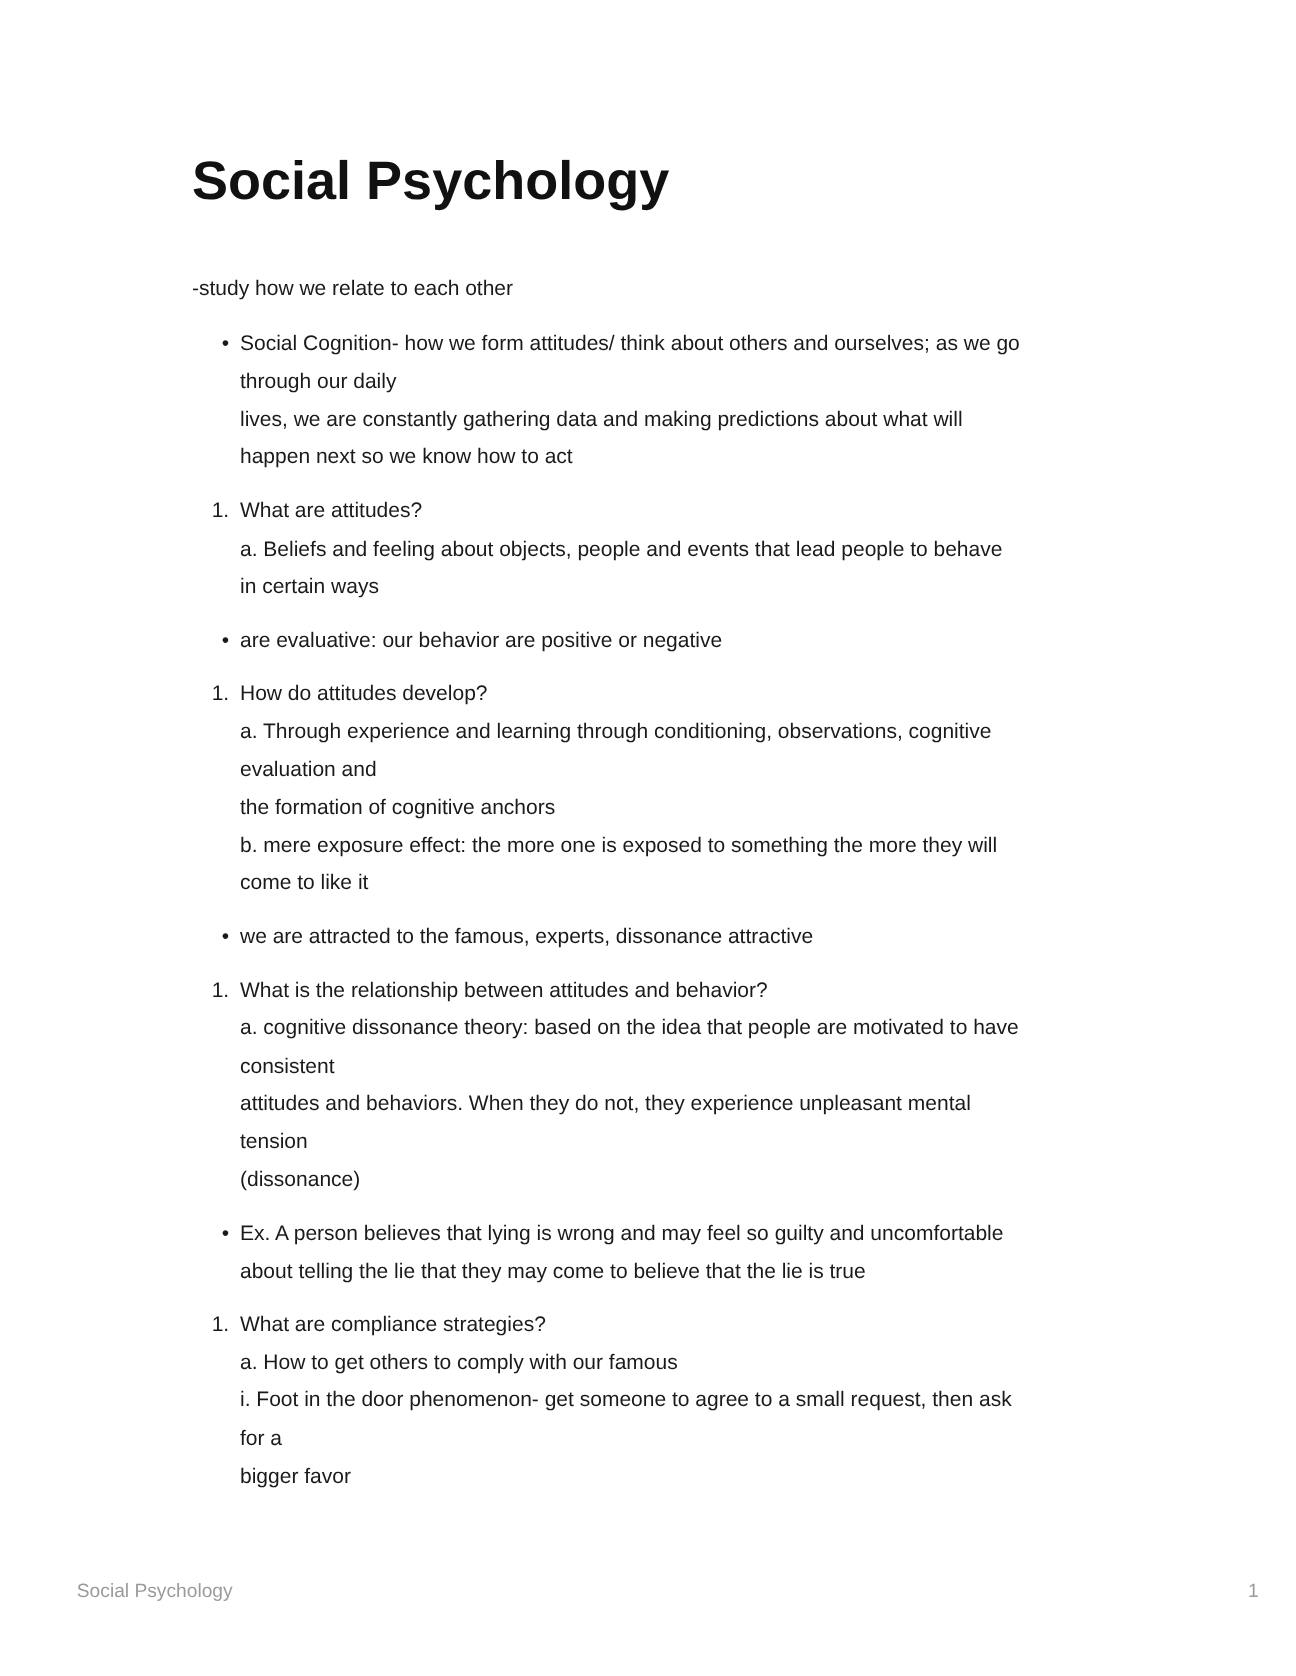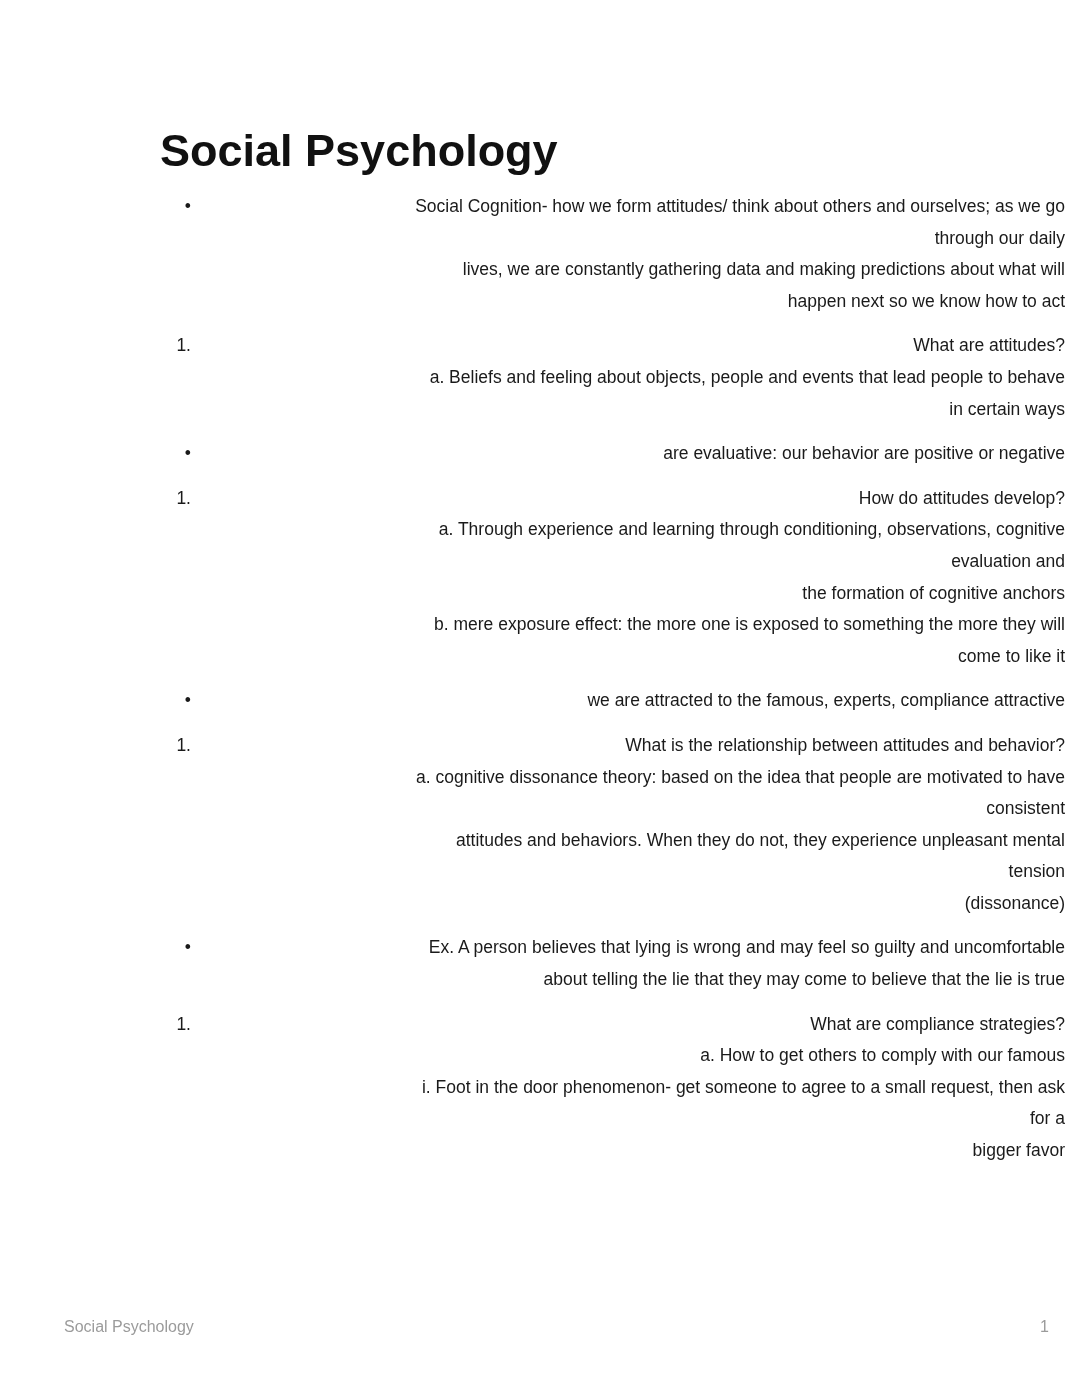--- a/index.html
+++ b/index.html
@@ -49,41 +49,41 @@
     width: 40px;
     box-sizing: border-box;
     text-align: right;
     padding-right: 9px;
     user-select: none;
   }
   .marker.bullet { font-size: 17.5px; }
   .item-text {
     flex: 1 1 auto;
     white-space: pre-line;
-    text-align: right;
   }
   .footer {
     position: absolute;
     top: 1316px;
     left: 64px;
     right: 66px;
     display: flex;
     justify-content: space-between;
     align-items: baseline;
     font-size: 16px;
     line-height: 22px;
     color: #9b9b9b;
   }
 </style>
 </head>
 <body>
 
 <div class="page">
   <div class="content">
     <h1 class="doc-title">Social Psychology</h1>
+    <div class="subtitle">-study how we relate to each other</div>
     <div class="blocks" id="blocks-container">
         <div class="list-item">
           <div class="marker bullet">•</div>
           <div class="item-text">Social Cognition- how we form attitudes/ think about others and ourselves; as we go
 through our daily
 lives, we are constantly gathering data and making predictions about what will
 happen next so we know how to act</div>
         </div>
         <div class="list-item">
           <div class="marker numbered">1.</div>
@@ -99,21 +99,21 @@
           <div class="marker numbered">1.</div>
           <div class="item-text">How do attitudes develop?
 a. Through experience and learning through conditioning, observations, cognitive
 evaluation and
 the formation of cognitive anchors
 b. mere exposure effect: the more one is exposed to something the more they will
 come to like it</div>
         </div>
         <div class="list-item">
           <div class="marker bullet">•</div>
-          <div class="item-text">we are attracted to the famous, experts, compliance attractive</div>
+          <div class="item-text">we are attracted to the famous, experts, dissonance attractive</div>
         </div>
         <div class="list-item">
           <div class="marker numbered">1.</div>
           <div class="item-text">What is the relationship between attitudes and behavior?
 a. cognitive dissonance theory: based on the idea that people are motivated to have
 consistent
 attitudes and behaviors. When they do not, they experience unpleasant mental
 tension
 (dissonance)</div>
         </div>

